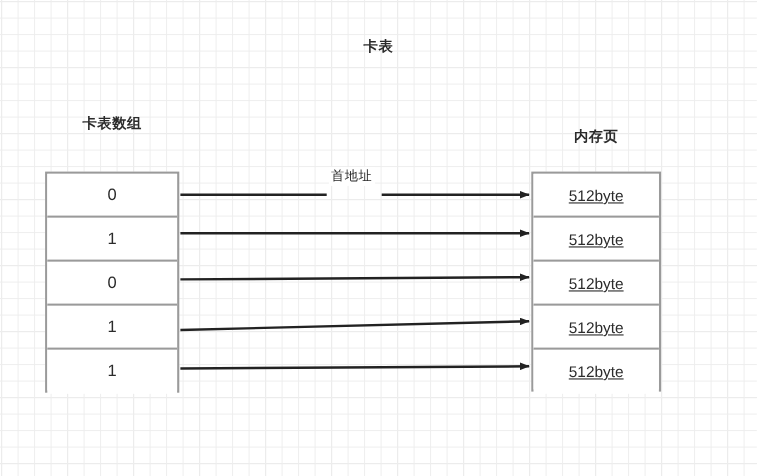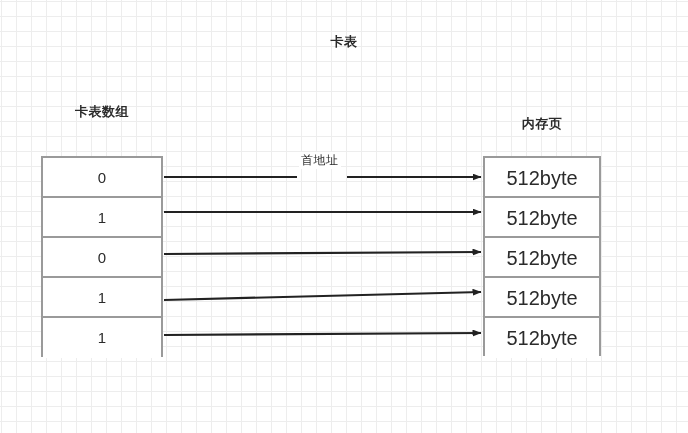--- a/index.html
+++ b/index.html
@@ -72,21 +72,21 @@
     font-size: 15px;
     color: #2b2b2b;
     border-bottom: 2px solid #9a9a9a;
     box-sizing: border-box;
     background: #ffffff;
   }
   #card-table .cell:last-child,
   #memory-table .cell:last-child {
     border-bottom: none;
   }
-  #memory-table .cell { font-size: 20px; }
+  #memory-table .cell { font-size: 14px; text-decoration: underline; }
 
   
   #arrows {
     position: absolute;
     left: 0;
     top: 0;
     width: 688px;
     height: 433px;
     pointer-events: none;
   }

